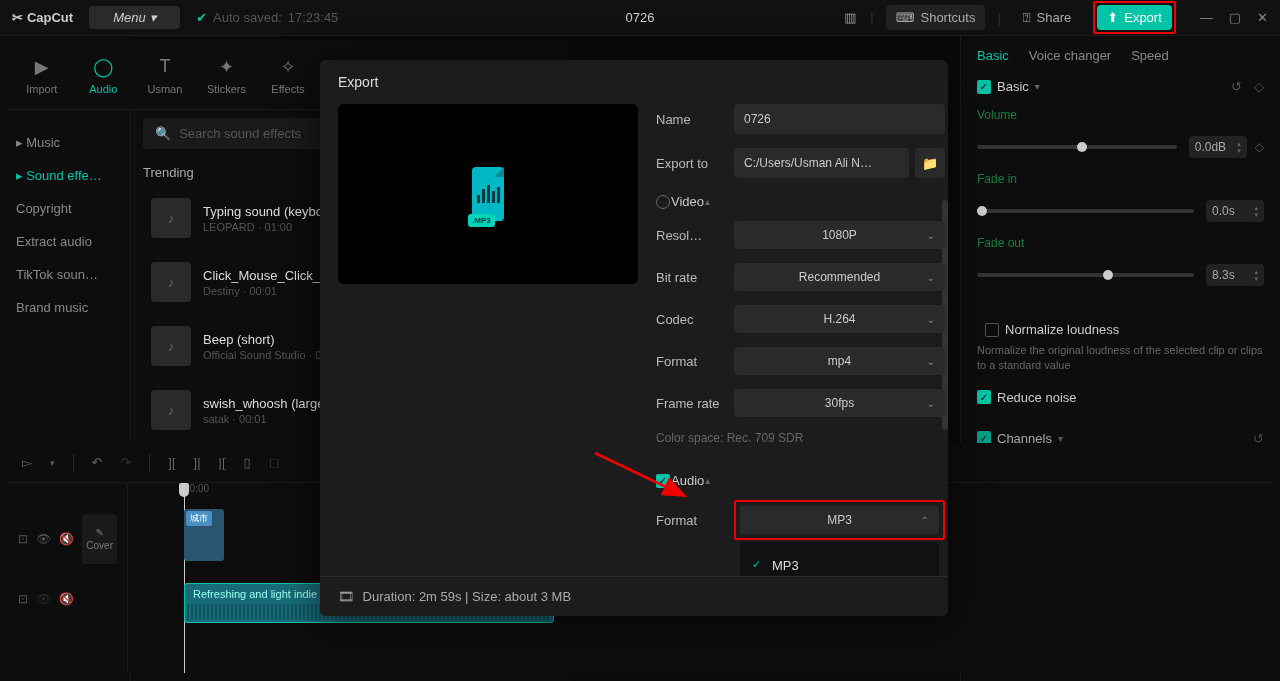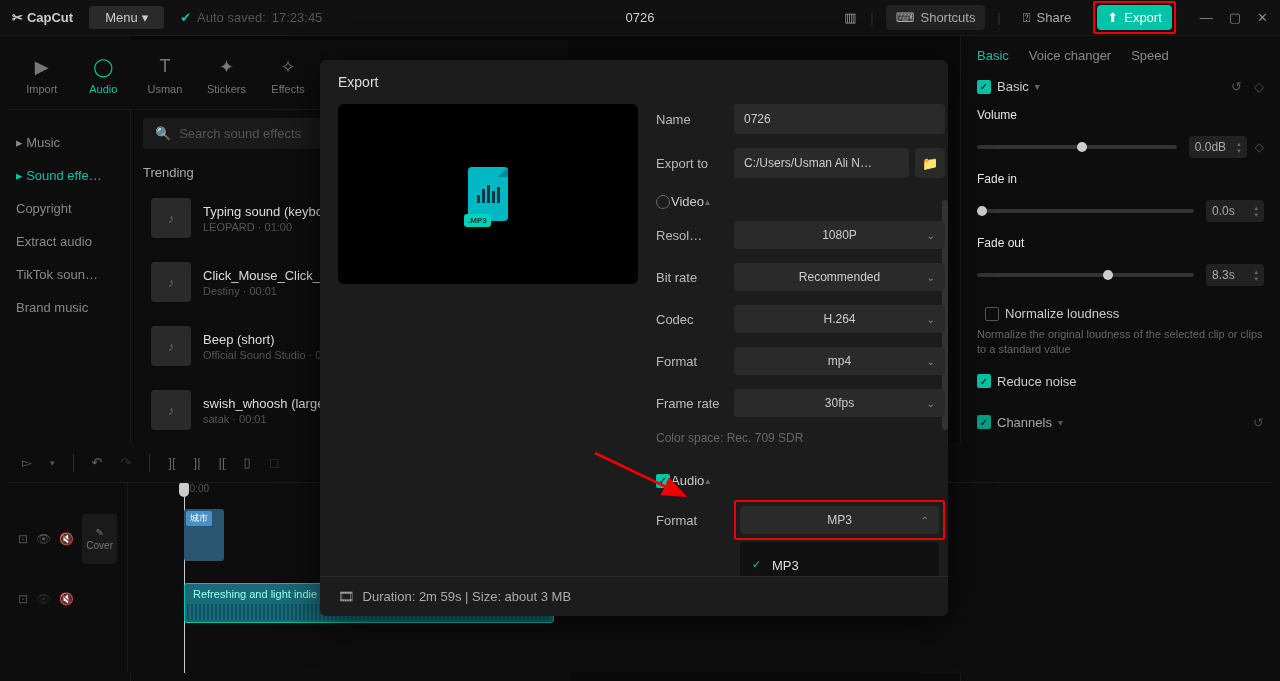--- a/index.html
+++ b/index.html
@@ -1,21 +1,21 @@
 <!DOCTYPE html>
 <html><head>
 <meta charset="utf-8">
 <style>
 * { margin: 0; padding: 0; box-sizing: border-box; font-family: "Segoe UI", Arial, sans-serif; }
 body { background: #0a0a0a; color: #999; font-size: 13px; width: 1280px; height: 681px; overflow: hidden; position: relative; }
 
 
 .topbar { height: 36px; display: flex; align-items: center; padding: 0 12px; background: #111; border-bottom: 1px solid #1a1a1a; }
 .logo { color: #ccc; font-weight: 600; font-size: 13px; display: flex; align-items: center; gap: 4px; }
-.menu-btn { margin-left: 16px; background: #2a2a2a; padding: 4px 16px; border-radius: 4px; color: #ccc; display: flex; align-items: flex-start; gap: 4px; cursor: pointer; }
+.menu-btn { margin-left: 16px; background: #2a2a2a; padding: 4px 24px; border-radius: 4px; color: #ccc; display: flex; align-items: flex-start; gap: 4px; cursor: pointer; font-style: italic; }
 .autosave { margin-left: 16px; color: #555; display: flex; align-items: center; gap: 6px; }
 .autosave .check { color: #00c4a7; }
 .project-title { position: absolute; left: 50%; transform: translateX(-50%); color: #ccc; font-weight: 500; }
 .top-right { margin-left: auto; display: flex; align-items: center; gap: 12px; }
 .top-right .sep { color: #333; }
 .top-btn { padding: 5px 10px; border-radius: 4px; color: #aaa; display: flex; align-items: center; gap: 6px; cursor: pointer; }
 .top-btn.shortcuts { background: #222; }
 .export-btn { background: #00c4a7; color: #fff; font-weight: 500; }
 .window-controls { display: flex; gap: 16px; margin-left: 12px; color: #888; }
 .red-box-export { border: 2px solid #e00; padding: 2px; border-radius: 2px; }
@@ -45,21 +45,21 @@
 
 
 .right-panel { width: 320px; background: #0d0d0d; border-left: 1px solid #1a1a1a; padding: 12px 16px; }
 .rp-tabs { display: flex; gap: 20px; margin-bottom: 16px; }
 .rp-tab { color: #888; cursor: pointer; font-size: 13px; font-weight: 500; }
 .rp-tab.active { color: #00c4a7; }
 .rp-section { display: flex; align-items: center; gap: 6px; margin-bottom: 14px; }
 .rp-check { width: 14px; height: 14px; background: #00c4a7; border-radius: 2px; display: inline-flex; align-items: center; justify-content: center; color: #000; font-size: 10px; }
 .rp-label { color: #ccc; font-weight: 500; }
 .rp-row { display: flex; align-items: center; margin-bottom: 14px; font-size: 12px; }
-.rp-row-label { width: 60px; color: #e5e5e5; }
+.rp-row-label { width: 60px; color: #15803d; }
 .rp-slider { flex: 1; height: 4px; background: #333; position: relative; border-radius: 2px; margin-right: 12px; }
 .rp-slider-thumb { position: absolute; width: 10px; height: 10px; background: #ccc; border-radius: 50%; top: -3px; }
 .rp-val { width: 58px; background: #222; padding: 4px 6px; border-radius: 4px; color: #aaa; text-align: center; display: flex; align-items: center; justify-content: space-between; }
 .rp-spin { display: flex; flex-direction: column; font-size: 7px; color: #666; line-height: 7px; }
 .rp-icons-top { display: flex; gap: 12px; margin-left: auto; color: #555; }
 .rp-chk-unchecked { width: 14px; height: 14px; border: 1px solid #555; border-radius: 2px; display: inline-block; }
 .rp-sub { color: #666; font-size: 11px; margin-top: -8px; margin-bottom: 16px; line-height: 1.4; }
 .rp-icon-row { display: flex; gap: 18px; margin-top: 20px; align-items: center; padding: 8px 0; border-top: 1px solid #222; color: #666; }
 .rp-icon-row .active { color: #00c4a7; }
 
@@ -84,21 +84,21 @@
 .tl-clip-a { position: absolute; left: 56px; top: 100px; width: 370px; height: 40px; background: #1a6b7a; border-radius: 3px; border: 1px solid #00c4a7; }
 .tl-clip-a-label { font-size: 11px; color: #9fe; padding: 4px 8px; }
 .tl-clip-a-wave { height: 16px; background: repeating-linear-gradient(90deg, #0a4a55 0, #0a4a55 2px, #1a6b7a 2px, #1a6b7a 4px); margin: 0 2px; opacity: 0.7; }
 
 
 .modal { position: absolute; left: 320px; top: 60px; width: 628px; height: 556px; background: #1c1c1c; border-radius: 6px; box-shadow: 0 8px 40px rgba(0,0,0,0.6); z-index: 50; display: flex; flex-direction: column; }
 .modal-hdr { padding: 14px 18px; color: #ddd; font-size: 14px; font-weight: 500; }
 .modal-body { flex: 1; display: flex; gap: 18px; padding: 0 18px; overflow: hidden; }
 .modal-preview { width: 300px; }
 .modal-thumb { width: 300px; height: 180px; background: #000; border-radius: 6px; display: flex; align-items: center; justify-content: center; }
-.mp3-icon { width: 40px; height: 54px; background: #00b8c4; border-radius: 4px; position: relative; display: flex; flex-direction: column; align-items: center; justify-content: center; }
+.mp3-icon { width: 32px; height: 54px; background: #00b8c4; border-radius: 4px; position: relative; display: flex; flex-direction: column; align-items: center; justify-content: center; }
 .mp3-icon::before { content: ""; position: absolute; top: 0; right: 0; border-width: 0 0 10px 10px; border-style: solid; border-color: transparent transparent #008a95 transparent; }
 .mp3-bars { display: flex; gap: 2px; align-items: flex-end; height: 18px; }
 .mp3-bars span { width: 3px; background: #003a40; }
 .mp3-label { position: absolute; bottom: -6px; left: -4px; background: #00d4b8; color: #003a40; font-size: 8px; font-weight: 700; padding: 2px 4px; border-radius: 3px; }
 .modal-form { flex: 1; padding-right: 8px; }
 .mf-row { display: flex; align-items: center; margin-bottom: 14px; }
 .mf-label { width: 78px; color: #bbb; font-size: 13px; }
 .mf-input { flex: 1; background: #2a2a2a; border: none; padding: 8px 10px; border-radius: 4px; color: #ccc; font-size: 12px; }
 .mf-folder { width: 30px; height: 30px; background: #2a2a2a; border-radius: 4px; margin-left: 6px; display: flex; align-items: center; justify-content: center; color: #aaa; }
 .mf-section { display: flex; align-items: center; gap: 1px; margin: 16px 0 12px; color: #ccc; font-weight: 500; font-size: 13px; }
@@ -314,21 +314,21 @@
           <div class="rp-slider-thumb" style="left:58%"></div>
         </div>
       <div class="rp-val">
           <span>8.3s</span>
           <span class="rp-spin">
             <span>▴</span>
             <span>▾</span>
           </span>
         </div>
     </div>
-    <div class="rp-section" style="margin-top:20px;padding-left:8px;">
+    <div class="rp-section" style="margin-top:36px;padding-left:8px;">
       <span class="rp-chk-unchecked"></span>
       <span class="rp-label">Normalize loudness</span>
     </div>
     <div class="rp-sub">Normalize the original loudness of the selected clip or clips to a standard value</div>
     <div class="rp-section">
       <span class="rp-check">✓</span>
       <span class="rp-label">Reduce noise</span>
     </div>
     <div class="rp-section" style="margin-top:26px; opacity:0.8;">
       <span class="rp-check">✓</span>

